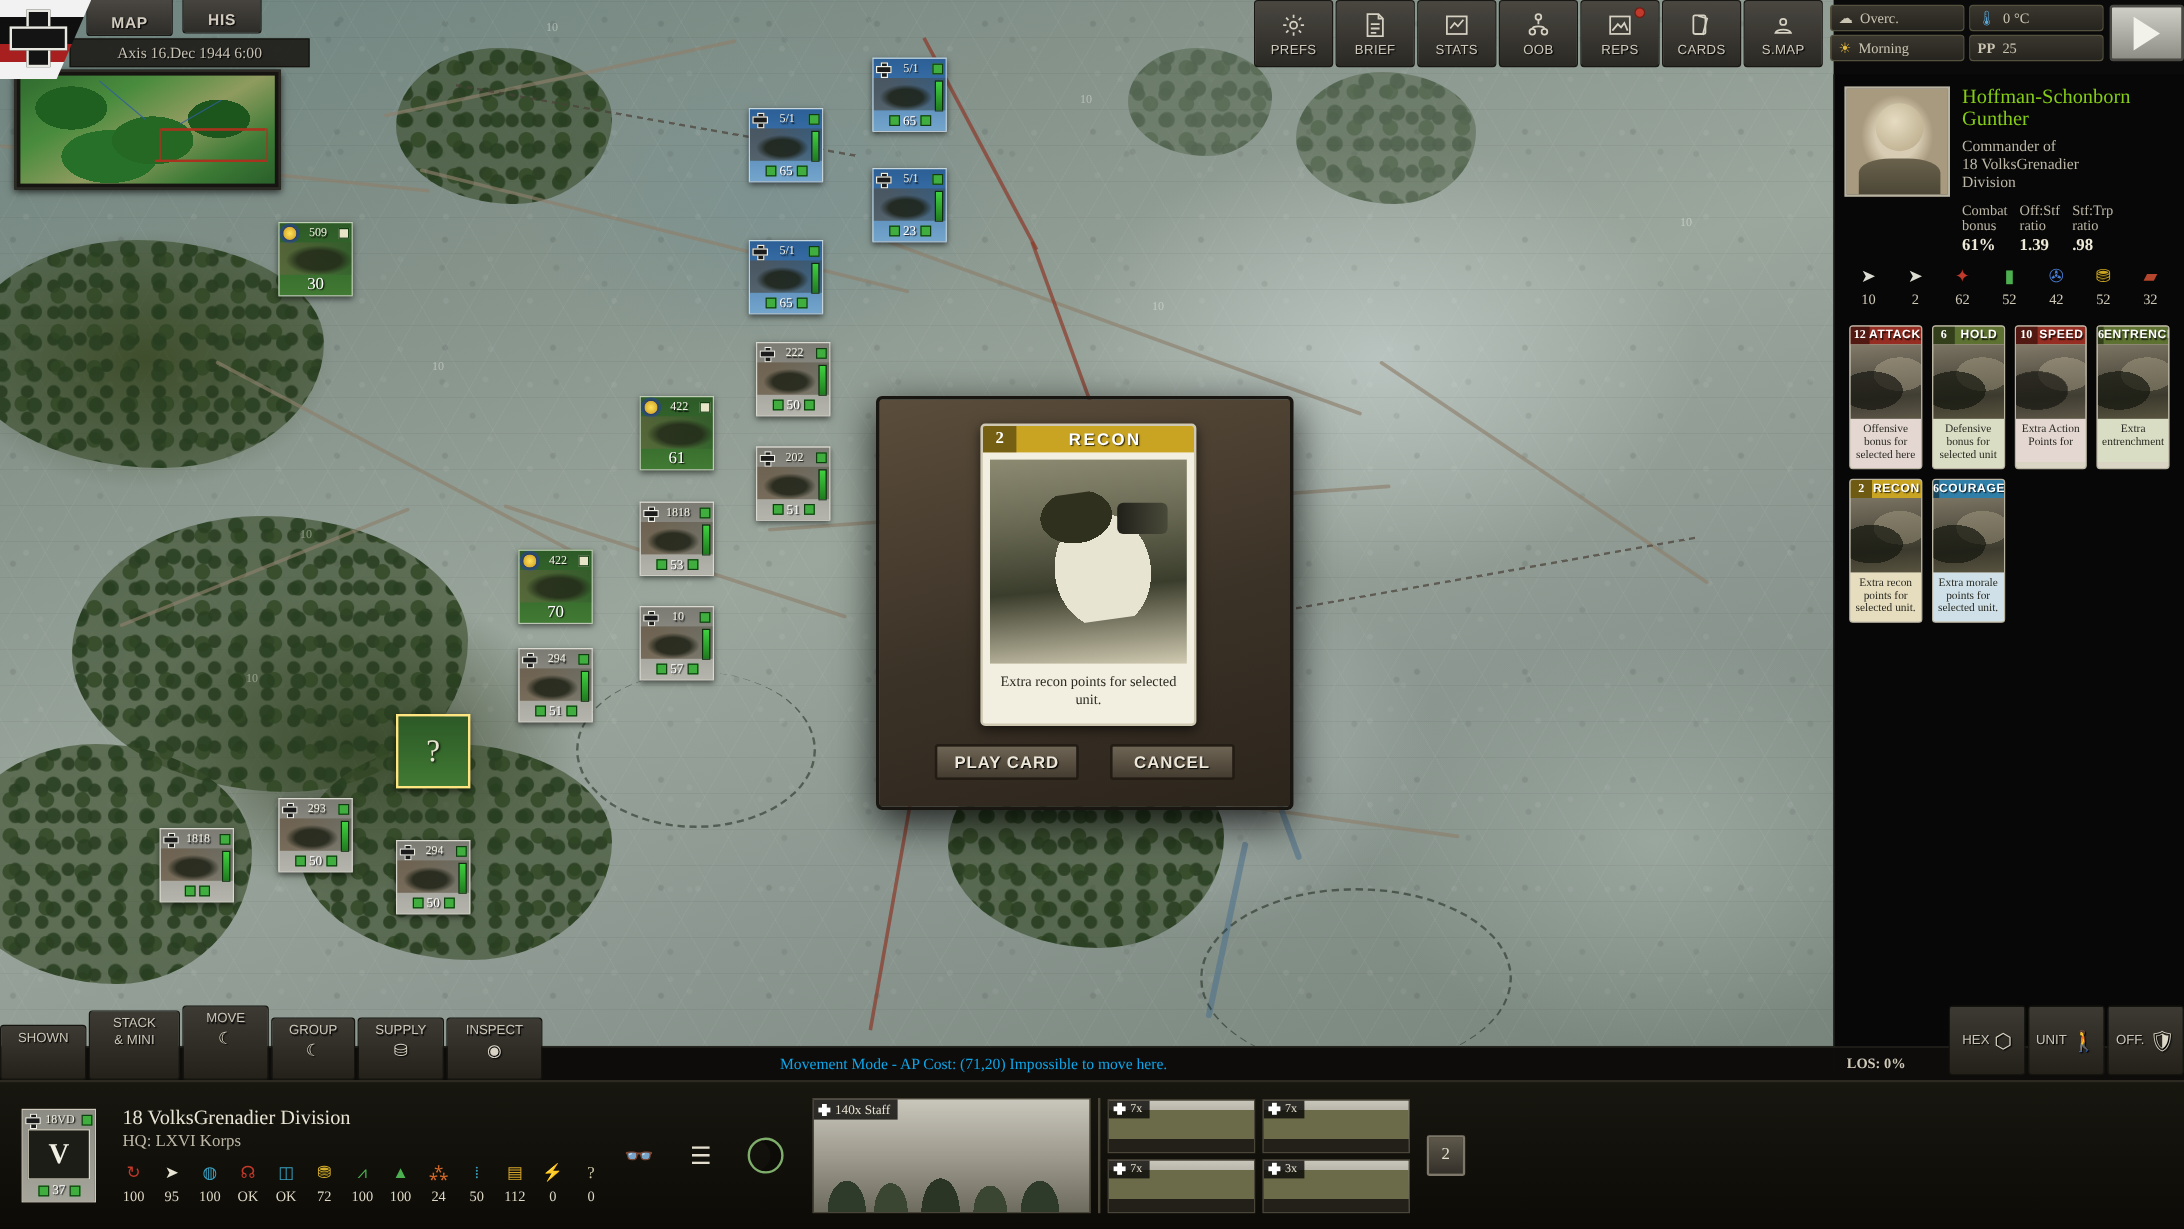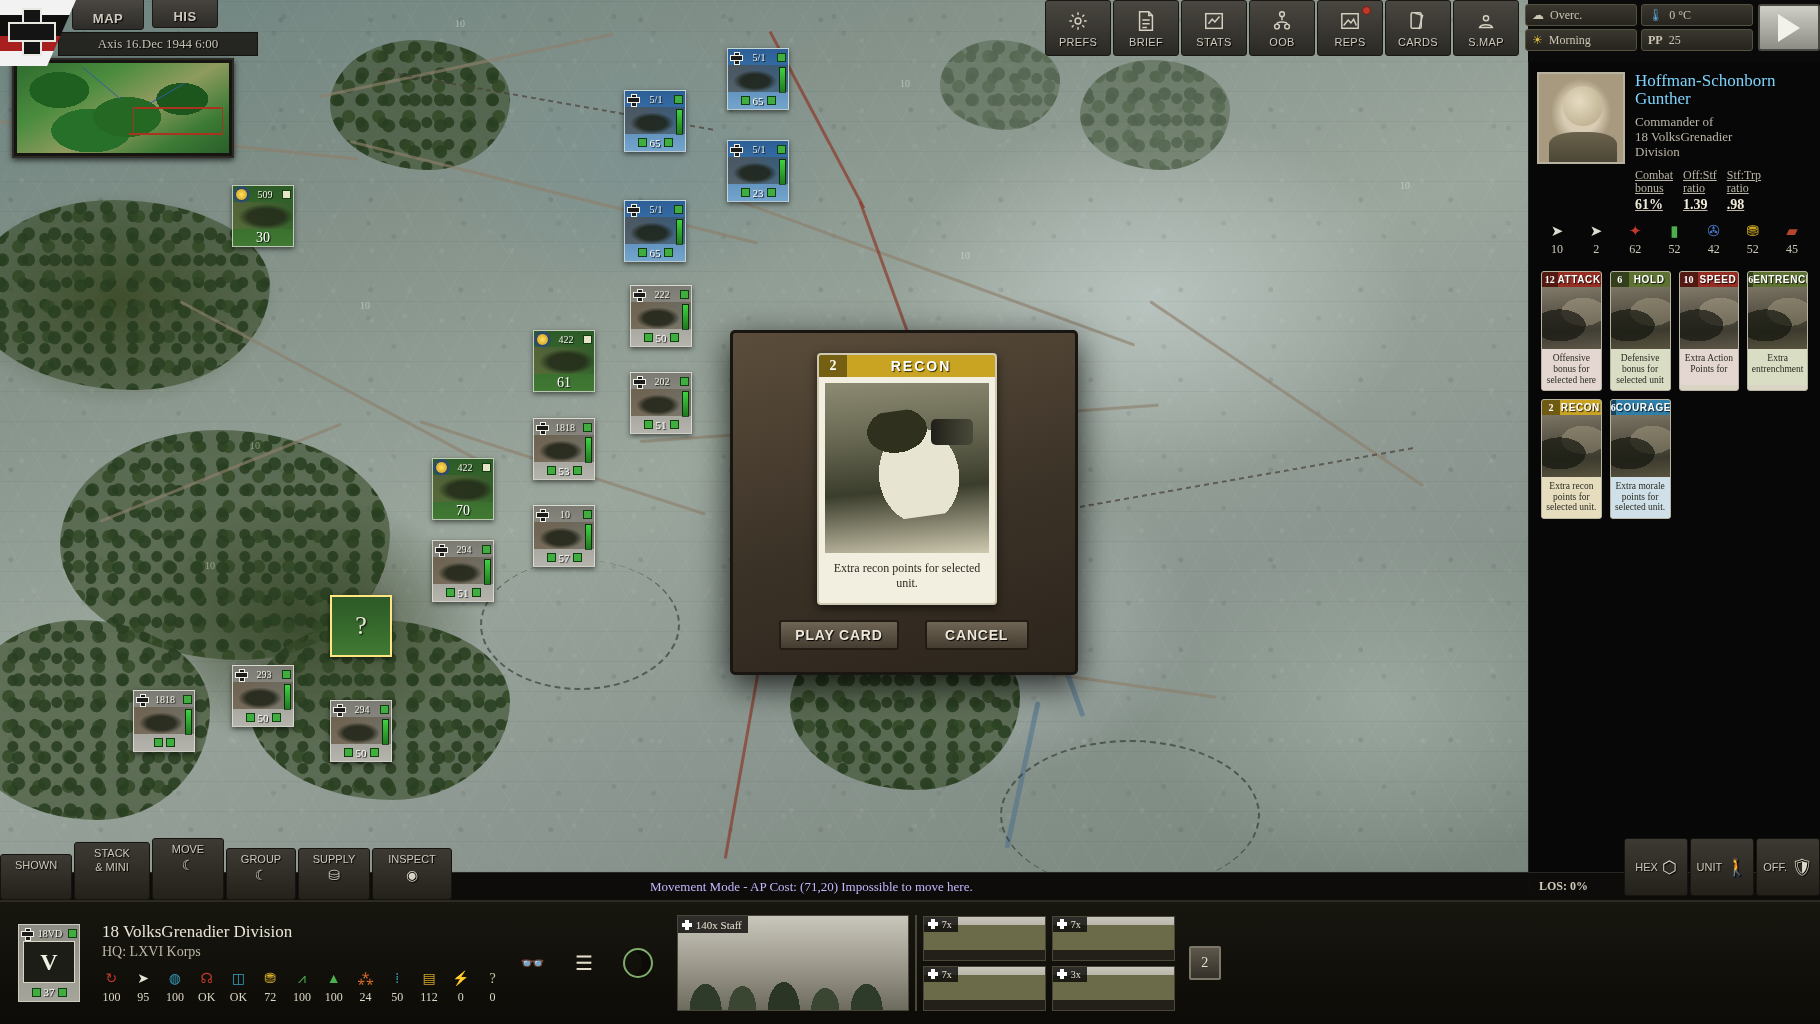--- a/index.html
+++ b/index.html
@@ -226,24 +226,24 @@
   }
   #cmdr-portrait::before {
     content:''; position:absolute; left:24px; top:12px; width:40px; height:40px; border-radius:50%;
     background:radial-gradient(circle at 40% 38%, #e6dcc2, #b5a684);
   }
   #cmdr-portrait::after {
     content:''; position:absolute; left:10px; bottom:0; width:68px; height:30px;
     background:linear-gradient(180deg,#6a624c,#4b4636); border-radius:40% 40% 0 0;
   }
   #cmdr-info { flex:1; min-width:0; }
-  #cmdr-name { font-size:17px; color:#7dd3fc; line-height:1.08; }
+  #cmdr-name { font-size:17px; color:#84cc16; line-height:1.08; }
   #cmdr-role { font-size:13px; color:#bcb6a6; line-height:1.15; margin-top:6px; }
   #cmdr-stats { display:flex; gap:10px; margin-top:9px; }
-  .cstat { font-size:12px; color:#bcb6a6; line-height:1.1;text-decoration:underline; }
+  .cstat { font-size:12px; color:#bcb6a6; line-height:1.1; }
   .cstat .v { display:block; color:#efe9d8; font-size:14px; margin-top:2px; font-weight:bold;}
   #cmdr-icons { display:flex; justify-content:space-between; margin:12px 4px 0 4px; }
   .cico { display:flex; flex-direction:column; align-items:center; gap:3px; width:32px;}
   .cico .g { font-size:15px; line-height:1; }
   .cico .n { font-size:12px; color:#cfc9b8; }
 
   #cards-grid {
     margin-top:14px; display:grid; grid-template-columns:1fr 1fr 1fr 1fr; gap:8px;
     padding:0 4px;
   }
@@ -334,21 +334,21 @@
   }
   .mbtn2 .t { font-size:11px; line-height:1.05; text-align:center; }
   .mbtn2 .i { font-size:14px; color:#d8d3c4; line-height:1; }
 
   
   #statusbar {
     position:absolute; left:0; bottom:124px; right:0; height:28px; z-index:24;
     background:rgba(14,13,11,.93); border-top:1px solid #2a2822;
     display:flex; align-items:center;
   }
-  #status-text { margin-left:650px; font-size:13px; color:#c4b5fd; }
+  #status-text { margin-left:650px; font-size:13px; color:#0ea5e9; }
   #los-text { position:absolute; right:232px; font-size:12px; color:#cfc9b9; font-weight:bold;}
   #hud-right { position:absolute; right:0; bottom:124px; height:62px; display:flex; z-index:26;}
   .hbtn {
     width:64px; height:58px; margin-left:2px;
     background:linear-gradient(180deg,#3d3a34,#232119); border:1px solid #15140f; border-radius:3px;
     display:flex; flex-direction:row; align-items:center; justify-content:center; gap:4px;
     cursor:pointer; color:#cbc6b8; font-family:"Liberation Sans", sans-serif; text-shadow:1px 1px 1px #000;
   }
   .hbtn .t { font-size:11px; }
   .hbtn .i { font-size:17px; color:#ddd8c8; line-height:1;}
@@ -801,21 +801,21 @@
       <div class="cico">
         <span class="g" style="color:#4a7fd4">✇</span>
         <span class="n">42</span>
       </div>
       <div class="cico">
         <span class="g" style="color:#c8a422">⛃</span>
         <span class="n">52</span>
       </div>
       <div class="cico">
         <span class="g" style="color:#b5452c">▰</span>
-        <span class="n">45</span>
+        <span class="n">32</span>
       </div>
     </div>
 
   <div id="cards-grid">
       <div class="gcard attack">
         <div class="gc-head">
           <div class="gc-cost">12</div>
           <div class="gc-title">ATTACK</div>
         </div>
         <div class="gc-img"></div>

